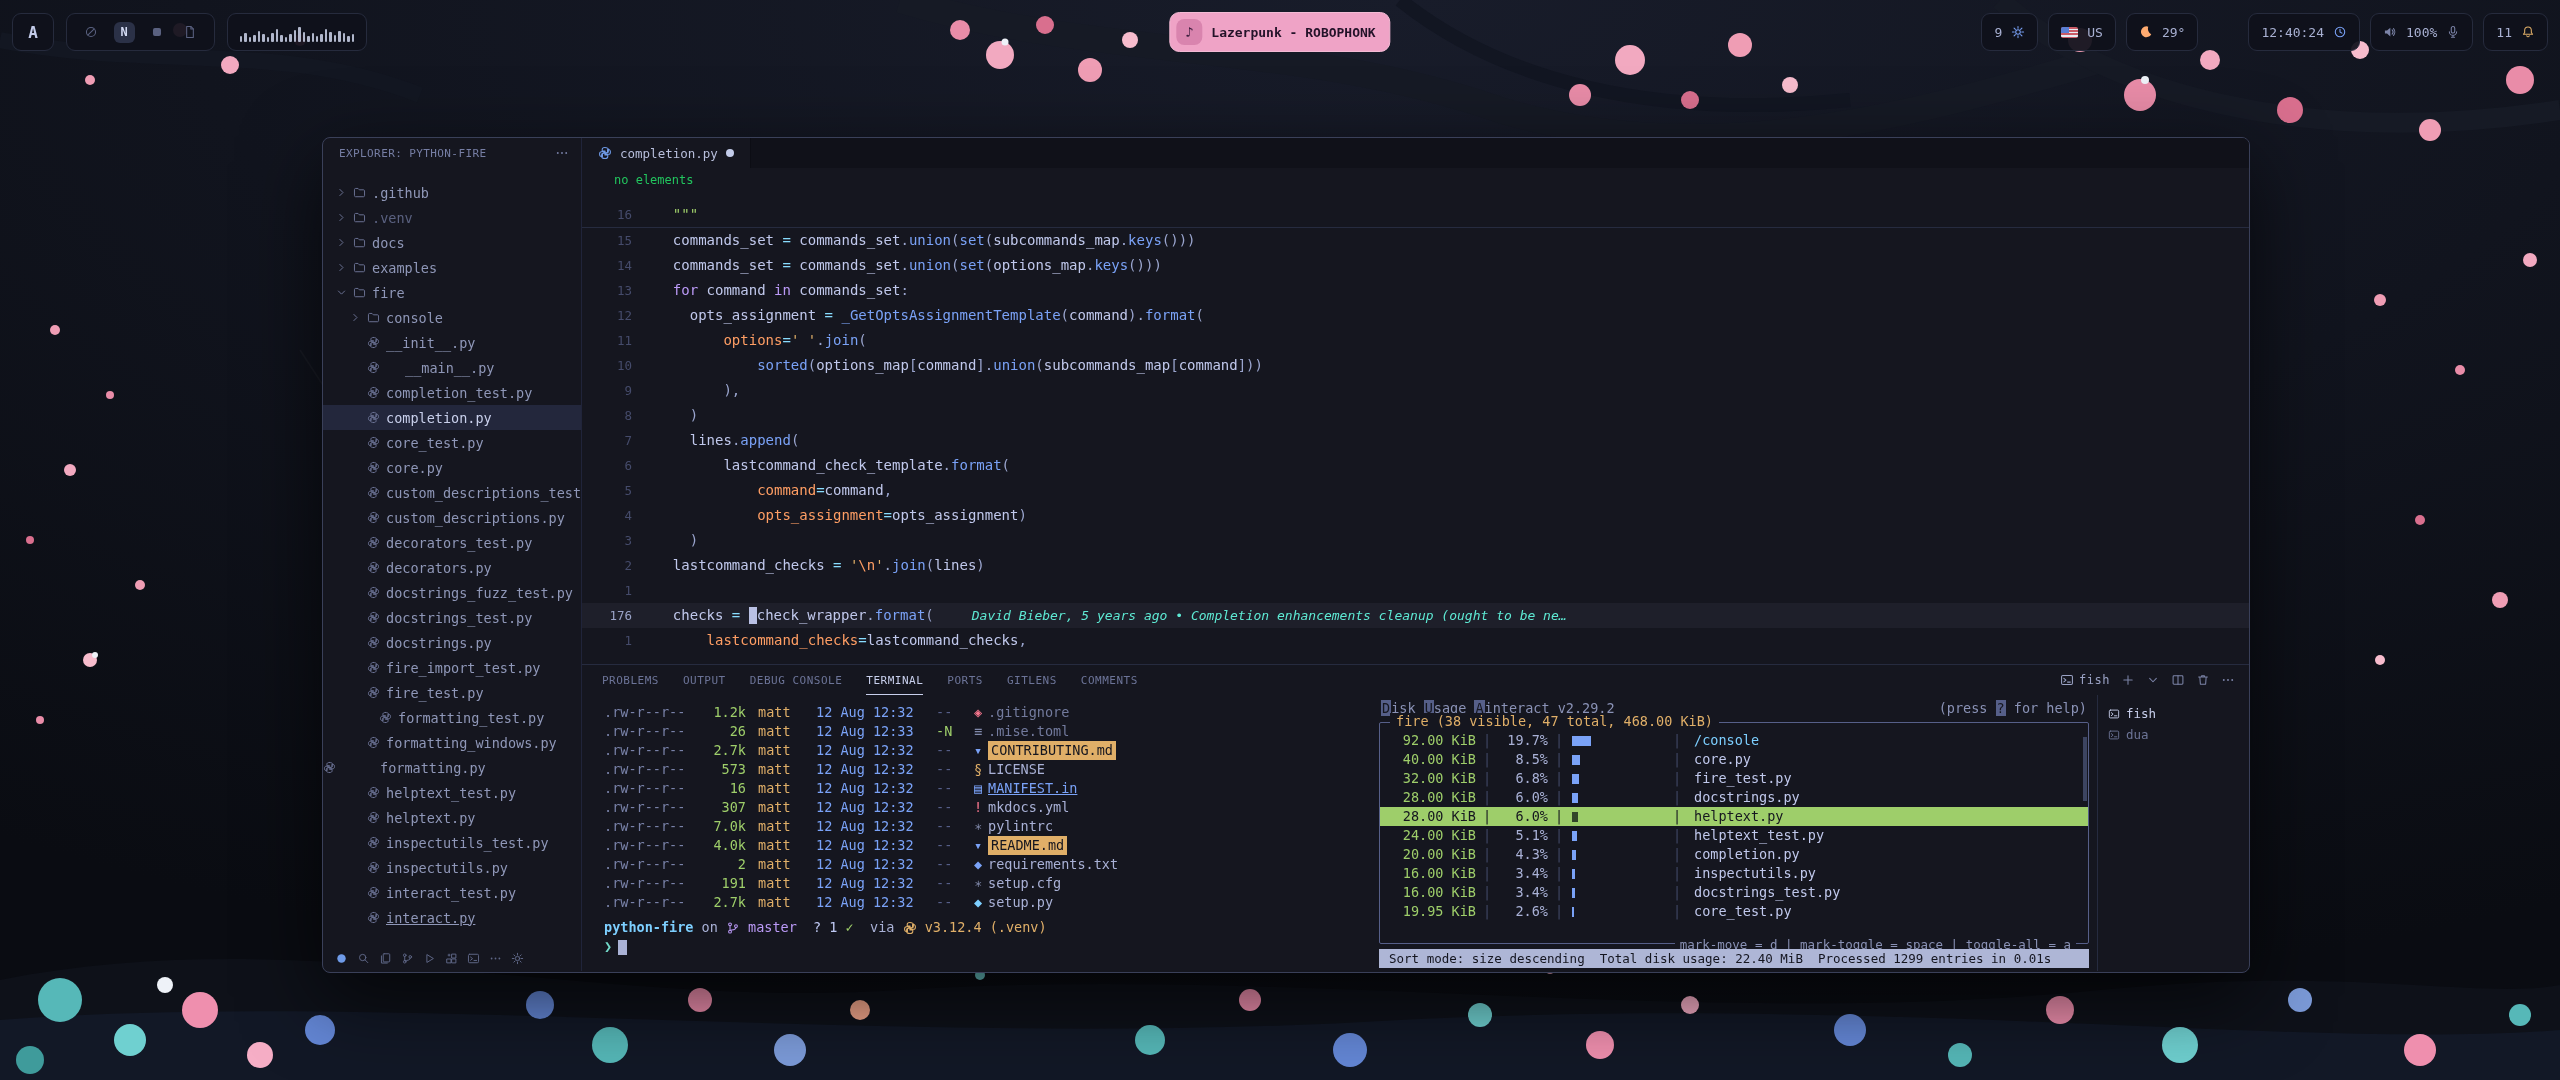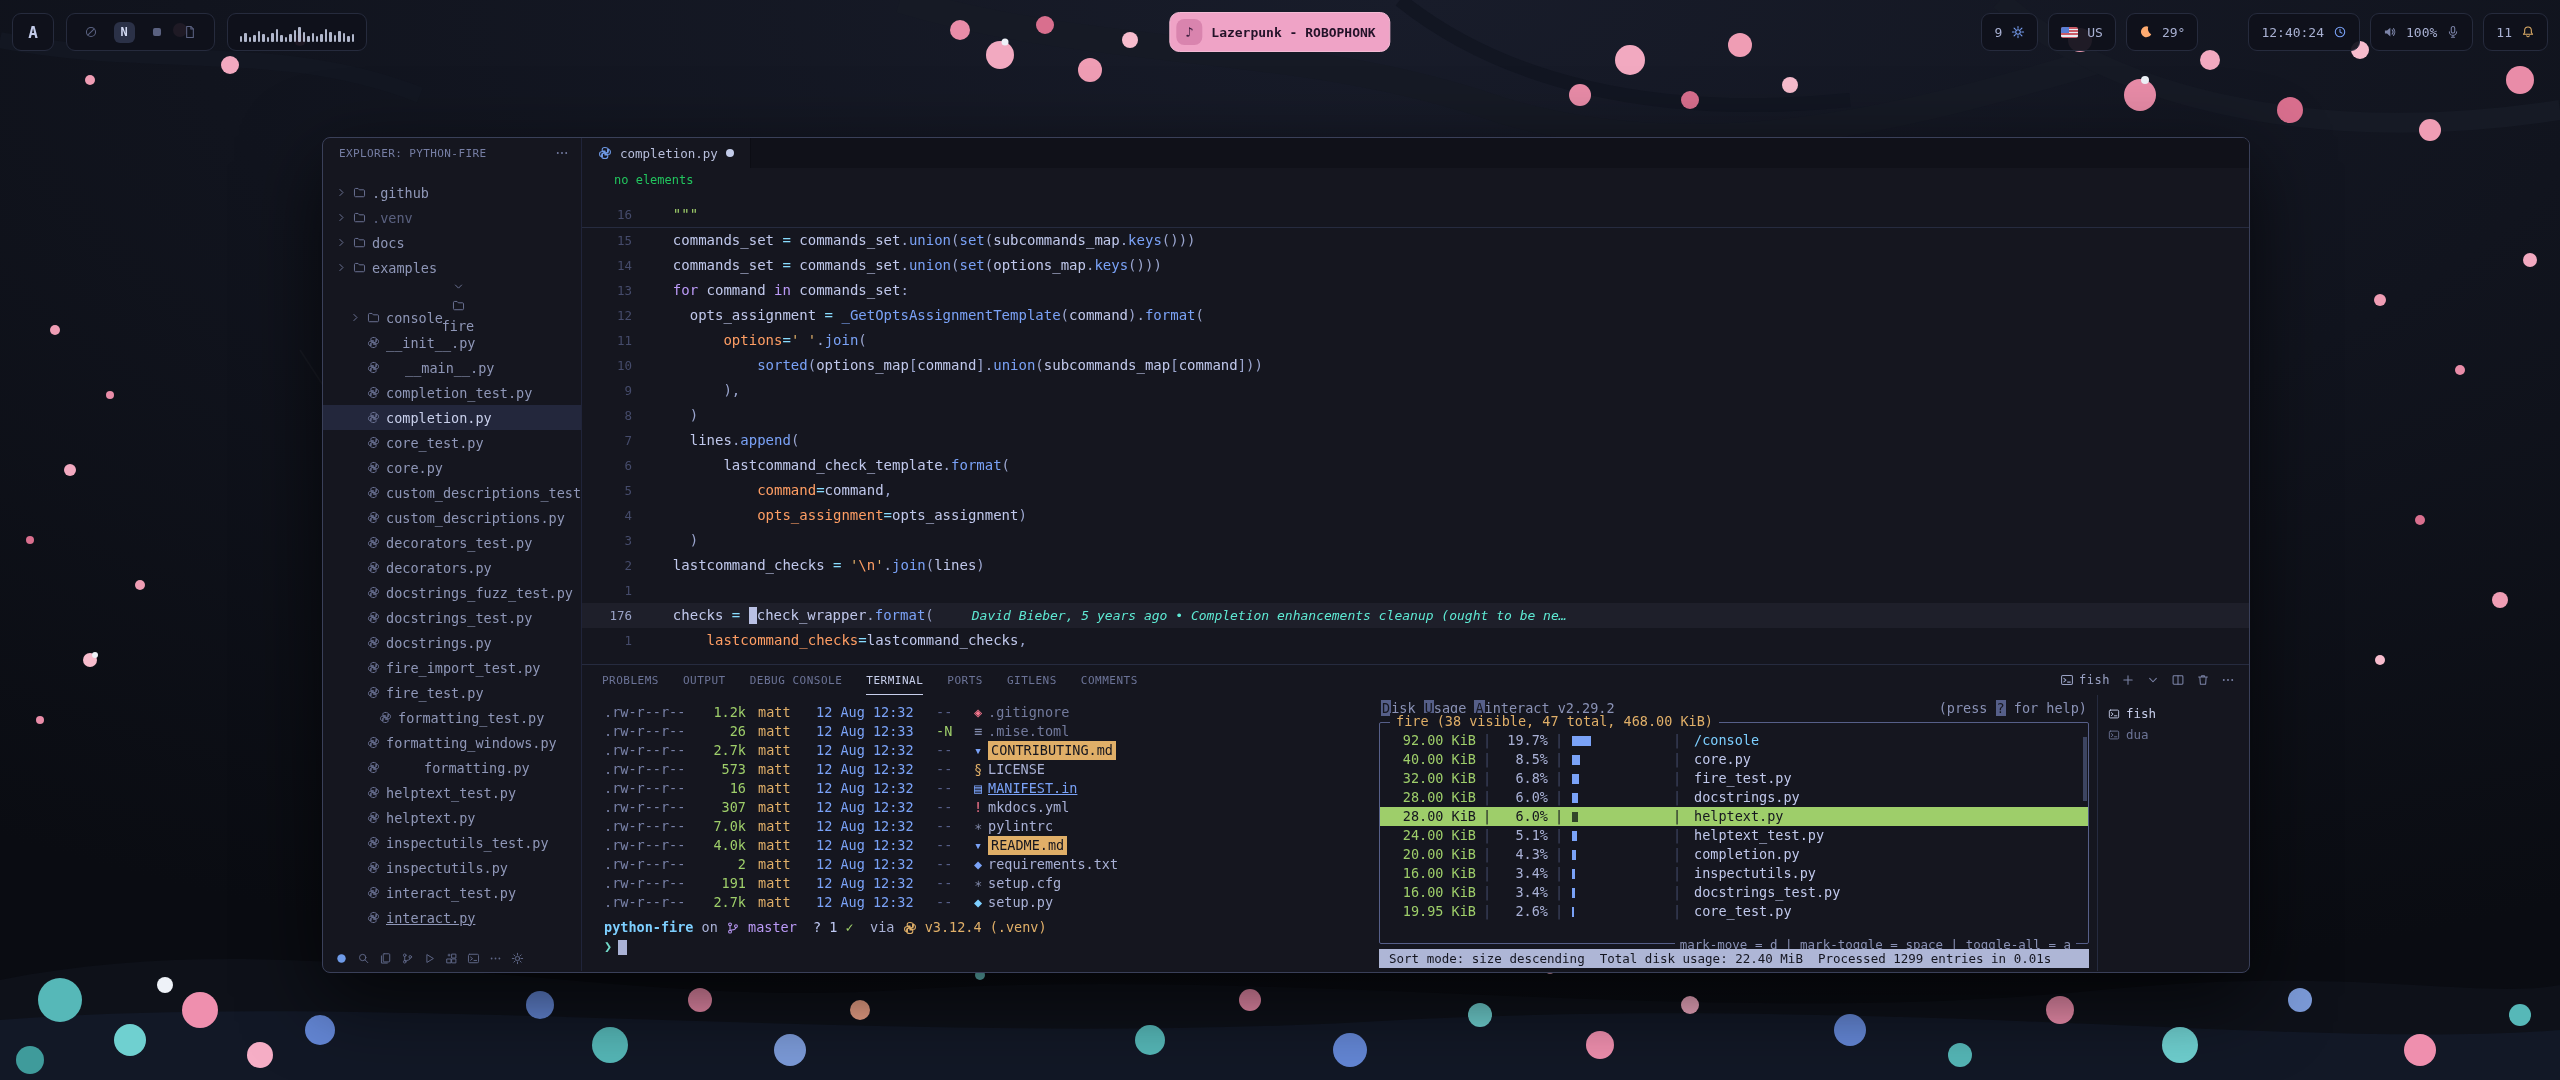--- a/index.html
+++ b/index.html
@@ -419,21 +419,21 @@
             <span class="chev">
               <svg class="ic " viewBox="0 0 16 16">
                 <path d="M6 4.2L9.8 8 6 11.8"></path>
               </svg>
             </span>
             <svg class="ic " viewBox="0 0 16 16">
               <path d="M1.8 4.2c0-.7.5-1.2 1.2-1.2h3.2l1.6 1.7h5.2c.7 0 1.2.6 1.2 1.3v6c0 .7-.5 1.2-1.2 1.2H3c-.7 0-1.2-.5-1.2-1.2z"></path>
             </svg>
             <span class="tree-label">examples</span>
           </div>
-          <div class="tree-row" style="padding-left: 12px; flex-direction: column;">
+          <div class="tree-row" style="padding-left: 12px;">
             <span class="chev">
               <svg class="ic " viewBox="0 0 16 16">
                 <path d="M4.2 6.2L8 10l3.8-3.8"></path>
               </svg>
             </span>
             <svg class="ic " viewBox="0 0 16 16">
               <path d="M1.8 4.2c0-.7.5-1.2 1.2-1.2h3.2l1.6 1.7h5.2c.7 0 1.2.6 1.2 1.3v6c0 .7-.5 1.2-1.2 1.2H3c-.7 0-1.2-.5-1.2-1.2z"></path>
             </svg>
             <span class="tree-label">fire</span>
           </div>
@@ -560,21 +560,21 @@
             </svg>
             <span class="tree-label">formatting_test.py</span>
           </div>
           <div class="tree-row" style="padding-left: 44px;">
             <svg class="ic " viewBox="0 0 16 16">
               <path d="M7.9 1.8c-2.4 0-3.1 1-3.1 2.3v1.7h3.3v.7H3.9c-1.3 0-2.1 1-2.1 2.7s.8 2.7 2.1 2.7h1.2V9.8c0-1.1.9-2 2-2h2.9c1 0 1.9-.9 1.9-1.9V4.1c0-1.3-1.6-2.3-4-2.3z"></path>
               <path d="M8.1 14.2c2.4 0 3.1-1 3.1-2.3v-1.7H7.9v-.7h4.2c1.3 0 2.1-1 2.1-2.7s-.8-2.7-2.1-2.7h-1.2v2.1c0 1.1-.9 2-2 2H6c-1 0-1.9.9-1.9 1.9v1.8c0 1.3 1.6 2.3 4 2.3z"></path>
             </svg>
             <span class="tree-label">formatting_windows.py</span>
           </div>
-          <div class="tree-row" style="padding-left: 44px; gap: 44px;">
+          <div class="tree-row" style=" gap: 44px;">
             <svg class="ic " viewBox="0 0 16 16">
               <path d="M7.9 1.8c-2.4 0-3.1 1-3.1 2.3v1.7h3.3v.7H3.9c-1.3 0-2.1 1-2.1 2.7s.8 2.7 2.1 2.7h1.2V9.8c0-1.1.9-2 2-2h2.9c1 0 1.9-.9 1.9-1.9V4.1c0-1.3-1.6-2.3-4-2.3z"></path>
               <path d="M8.1 14.2c2.4 0 3.1-1 3.1-2.3v-1.7H7.9v-.7h4.2c1.3 0 2.1-1 2.1-2.7s-.8-2.7-2.1-2.7h-1.2v2.1c0 1.1-.9 2-2 2H6c-1 0-1.9.9-1.9 1.9v1.8c0 1.3 1.6 2.3 4 2.3z"></path>
             </svg>
             <span class="tree-label">formatting.py</span>
           </div>
           <div class="tree-row" style="padding-left: 44px;">
             <svg class="ic " viewBox="0 0 16 16">
               <path d="M7.9 1.8c-2.4 0-3.1 1-3.1 2.3v1.7h3.3v.7H3.9c-1.3 0-2.1 1-2.1 2.7s.8 2.7 2.1 2.7h1.2V9.8c0-1.1.9-2 2-2h2.9c1 0 1.9-.9 1.9-1.9V4.1c0-1.3-1.6-2.3-4-2.3z"></path>
               <path d="M8.1 14.2c2.4 0 3.1-1 3.1-2.3v-1.7H7.9v-.7h4.2c1.3 0 2.1-1 2.1-2.7s-.8-2.7-2.1-2.7h-1.2v2.1c0 1.1-.9 2-2 2H6c-1 0-1.9.9-1.9 1.9v1.8c0 1.3 1.6 2.3 4 2.3z"></path>

